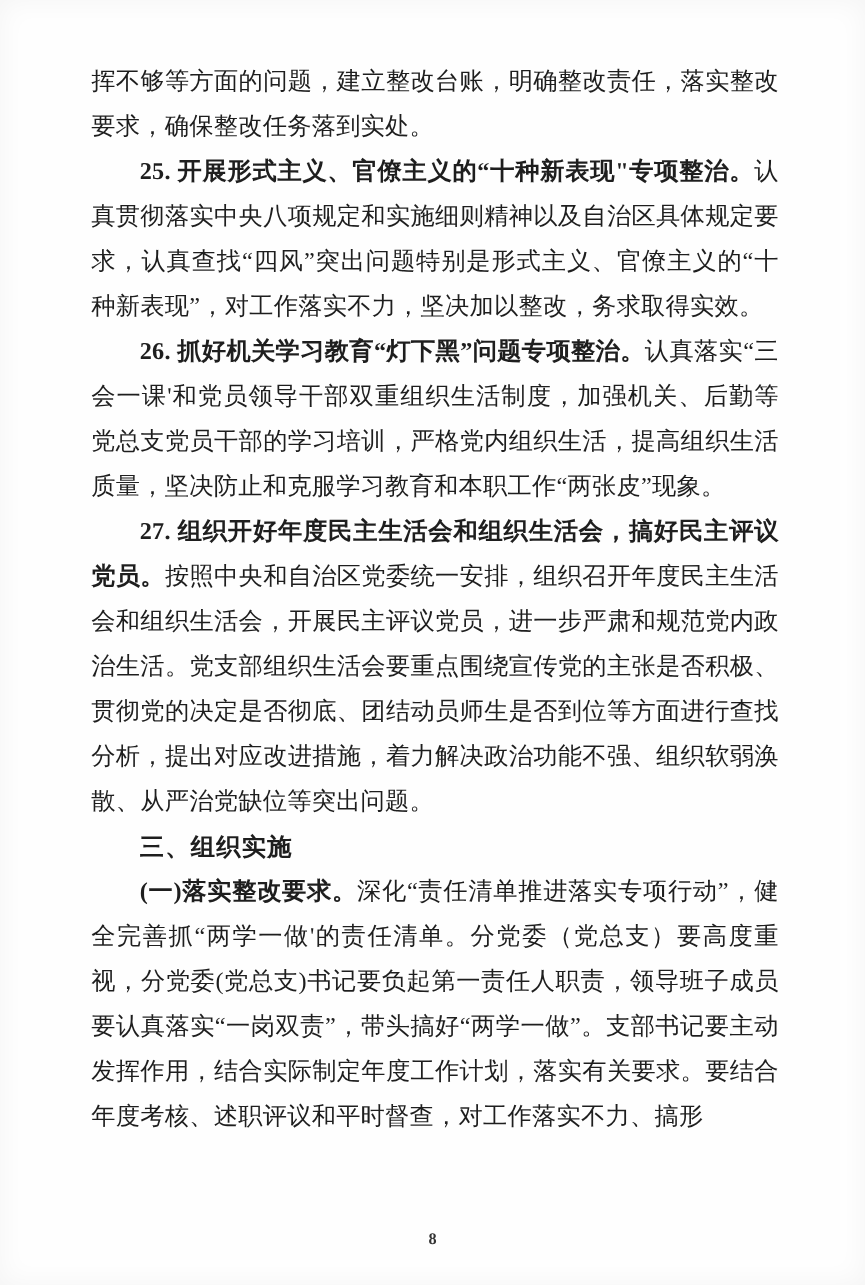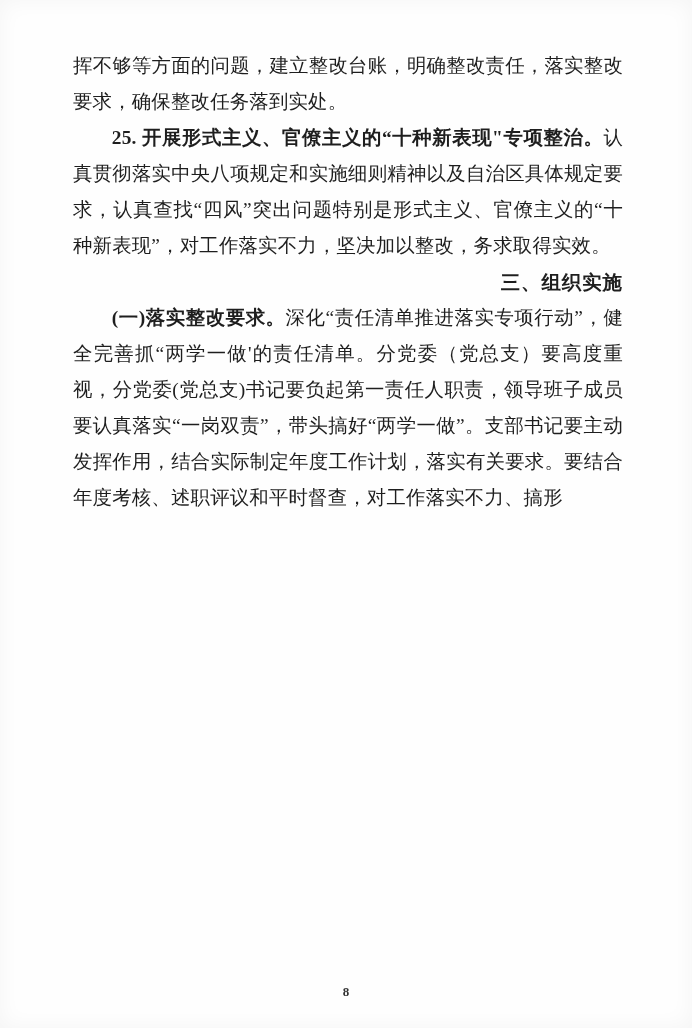--- a/index.html
+++ b/index.html
@@ -34,21 +34,21 @@
   }
   .para.no-indent {
     text-indent: 0;
   }
   .lead-bold {
     font-weight: 700;
   }
   .section-heading {
     font-family: "Liberation Sans", "DejaVu Sans", sans-serif;
     font-weight: 700;
-    text-align: right;
+    text-align: left;
     letter-spacing: 1px;
   }
   .footer {
     position: absolute;
     left: 0;
     right: 0;
     top: 982px;
     text-align: center;
   }
   .page-number {
@@ -65,21 +65,27 @@
   <div class="text-block">
 
     <p class="para no-indent">
       <span>挥不够等方面的问题，建立整改台账，明确整改责任，落实整改要求，确保整改任务落到实处。</span>
     </p>
 
     <p class="para">
       <span class="lead-bold">25. 开展形式主义、官僚主义的“十种新表现"专项整治。</span><span>认真贯彻落实中央八项规定和实施细则精神以及自治区具体规定要求，认真查找“四风”突出问题特别是形式主义、官僚主义的“十种新表现”，对工作落实不力，坚决加以整改，务求取得实效。</span>
     </p>
 
+    <p class="para">
+      <span class="lead-bold">26. 抓好机关学习教育“灯下黑”问题专项整治。</span><span>认真落实“三会一课'和党员领导干部双重组织生活制度，加强机关、后勤等党总支党员干部的学习培训，严格党内组织生活，提高组织生活质量，坚决防止和克服学习教育和本职工作“两张皮”现象。</span>
+    </p>
 
+    <p class="para">
+      <span class="lead-bold">27. 组织开好年度民主生活会和组织生活会，搞好民主评议党员。</span><span>按照中央和自治区党委统一安排，组织召开年度民主生活会和组织生活会，开展民主评议党员，进一步严肃和规范党内政治生活。党支部组织生活会要重点围绕宣传党的主张是否积极、贯彻党的决定是否彻底、团结动员师生是否到位等方面进行查找分析，提出对应改进措施，着力解决政治功能不强、组织软弱涣散、从严治党缺位等突出问题。</span>
+    </p>
 
     <p class="para section-heading">
       <span>三、组织实施</span>
     </p>
 
     <p class="para">
       <span class="lead-bold">(一)落实整改要求。</span><span>深化“责任清单推进落实专项行动”，健全完善抓“两学一做'的责任清单。分党委（党总支）要高度重视，分党委(党总支)书记要负起第一责任人职责，领导班子成员要认真落实“一岗双责”，带头搞好“两学一做”。支部书记要主动发挥作用，结合实际制定年度工作计划，落实有关要求。要结合年度考核、述职评议和平时督查，对工作落实不力、搞形</span>
     </p>
 
   </div>

